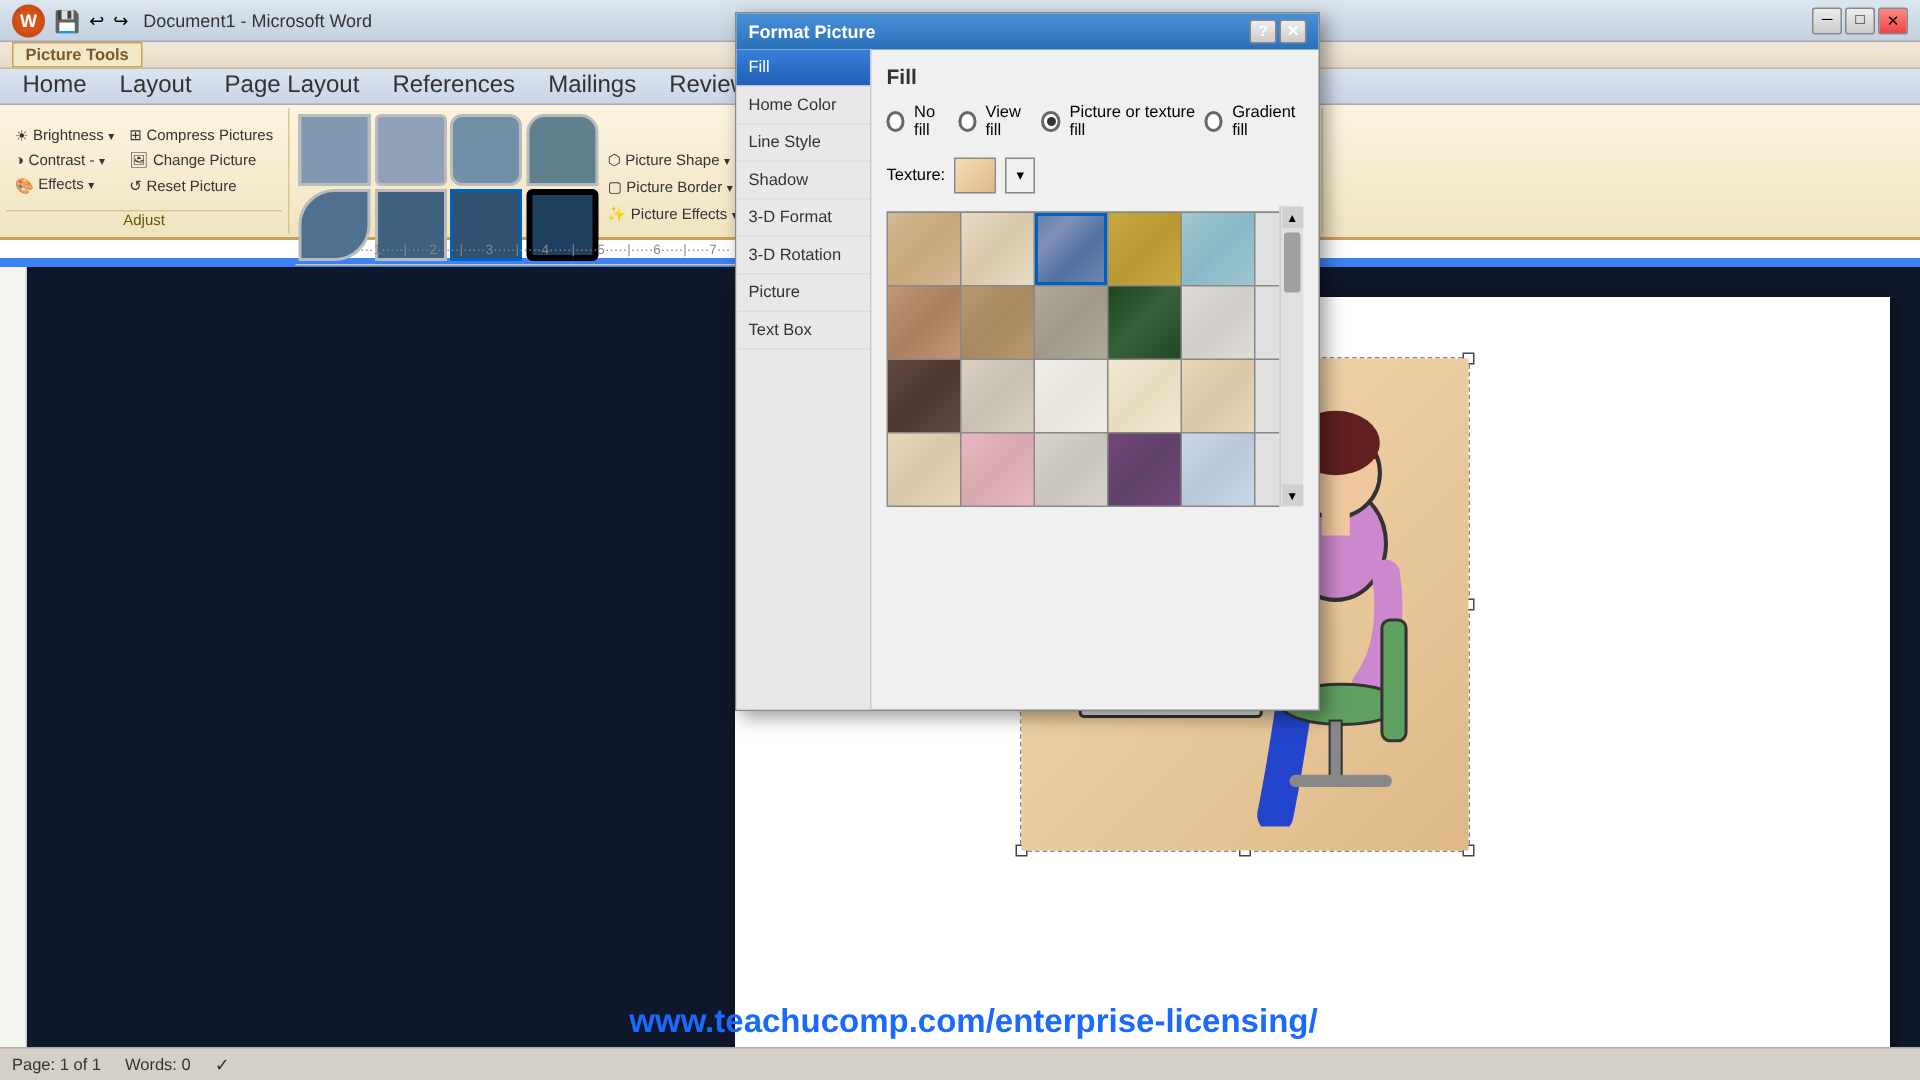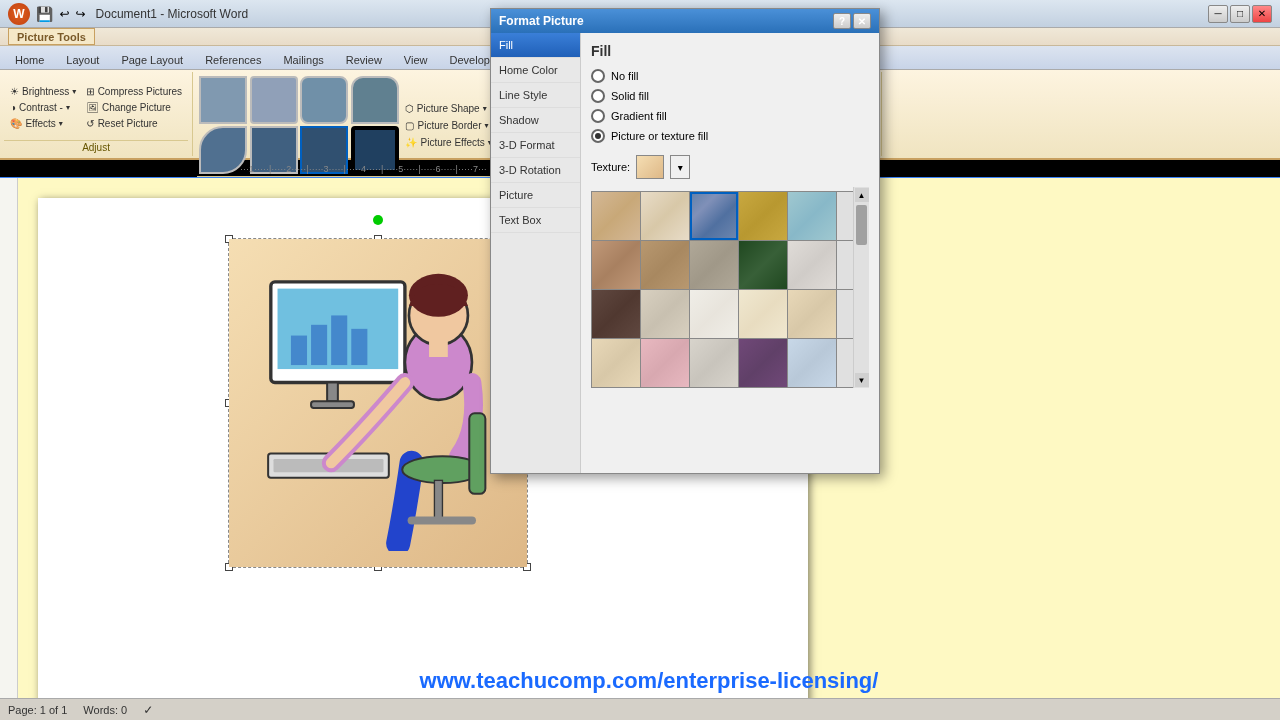--- a/index.html
+++ b/index.html
@@ -42,21 +42,21 @@
     
     .ribbon-tabs {
       background: linear-gradient(to bottom, #dce4f0, #c8d4e8);
       height: 24px;
       display: flex;
       align-items: flex-end;
       padding: 0 4px;
       border-bottom: 1px solid #aaa;
     }
     .tab {
-      padding: 3px 10px; font-size: 11px; cursor: pointer;
+      padding: 3px 10px; font-size: 16px; cursor: pointer;
       border: 1px solid transparent; border-bottom: none;
       background: transparent; color: #333;
     }
     .tab.active {
       background: linear-gradient(to bottom, #f5e8cc, #e8d4a0);
       border-color: #c8a060; border-bottom: 1px solid #e8d4a0;
       color: #7a4a00; font-weight: bold;
     }
 
     
@@ -91,41 +91,41 @@
     .ribbon-btn-small {
       display: flex; align-items: center; gap: 3px;
       padding: 1px 3px; border: 1px solid transparent; border-radius: 2px;
       cursor: pointer; font-size: 10px; color: #333; white-space: nowrap;
     }
     .ribbon-col { display: flex; flex-direction: column; gap: 1px; }
     .dropdown-arrow { font-size: 8px; }
 
     
     .ruler-h {
-      height: 18px; background: #000000;
-      border-bottom: 1px solid #3b82f6;
+      height: 18px; background: #ffffff;
+      border-bottom: 6px solid #3b82f6;
       display: flex; align-items: center;
       font-size: 9px; color: #888;
       padding: 0 0 0 240px;
     }
 
     
     .main-area {
       display: flex;
       height: calc(720px - 28px - 18px - 24px - 90px - 18px - 22px);
       background: #9a9a9a;
     }
     .ruler-v {
       width: 18px; background: #f5f5f0;
       border-right: 1px solid #ccc;
       font-size: 9px; color: #888;
     }
     .doc-area {
-      flex: 1; background: #fef9c3; overflow: hidden; position: relative;
-      display: flex; align-items: flex-start; justify-content: flex-start;
+      flex: 1; background: #0f172a; overflow: hidden; position: relative;
+      display: flex; align-items: flex-start; justify-content: flex-end;
       padding: 20px;
     }
     .doc-page {
       background: white;
       width: 770px;
       height: 580px;
       box-shadow: 2px 2px 8px rgba(0,0,0,0.5);
       position: relative;
     }
 
@@ -214,21 +214,21 @@
     .dialog-sidebar-item {
       padding: 6px 8px; font-size: 11px; cursor: pointer;
       border-bottom: 1px solid #ddd; color: #333;
     }
     .dialog-sidebar-item.active {
       background: linear-gradient(to bottom, #3a7fd8, #2060b8);
       color: white;
     }
     .dialog-content { flex: 1; padding: 10px; overflow: hidden; }
     .dialog-section-title { font-size: 14px; font-weight: bold; color: #333; margin-bottom: 10px; }
-    .radio-group { display: flex; flex-direction: column; gap: 6px; margin-bottom: 12px; }
+    .radio-group { display: flex; flex-direction: row; gap: 6px; margin-bottom: 12px; }
     .radio-item { display: flex; align-items: center; gap: 6px; font-size: 11px; cursor: pointer; }
     .radio-circle {
       width: 14px; height: 14px; border-radius: 50%;
       border: 2px solid #666; background: white;
       display: flex; align-items: center; justify-content: center;
     }
     .radio-circle.selected::after {
       content: ''; width: 6px; height: 6px; border-radius: 50%; background: #333;
     }
     .texture-row { display: flex; align-items: center; gap: 6px; margin-bottom: 8px; font-size: 11px; }
@@ -598,29 +598,29 @@
 
       <div class="dialog-content">
         <div class="dialog-section-title">Fill</div>
         <div class="radio-group">
           <label class="radio-item">
             <div class="radio-circle"></div>
             <span>No fill</span>
           </label>
           <label class="radio-item">
             <div class="radio-circle"></div>
-            <span>Solid fill</span>
+            <span>View fill</span>
+          </label>
+          <label class="radio-item">
+            <div class="radio-circle selected"></div>
+            <span>Picture or texture fill</span>
           </label>
           <label class="radio-item">
             <div class="radio-circle"></div>
             <span>Gradient fill</span>
-          </label>
-          <label class="radio-item">
-            <div class="radio-circle selected"></div>
-            <span>Picture or texture fill</span>
           </label>
         </div>
         <div class="texture-row">
           <span>Texture:</span>
           <div class="texture-preview"></div>
           <div class="texture-dropdown-btn">▾</div>
         </div>
 
         <div class="dialog-scroll-area">
           <div class="texture-scroll-content">

